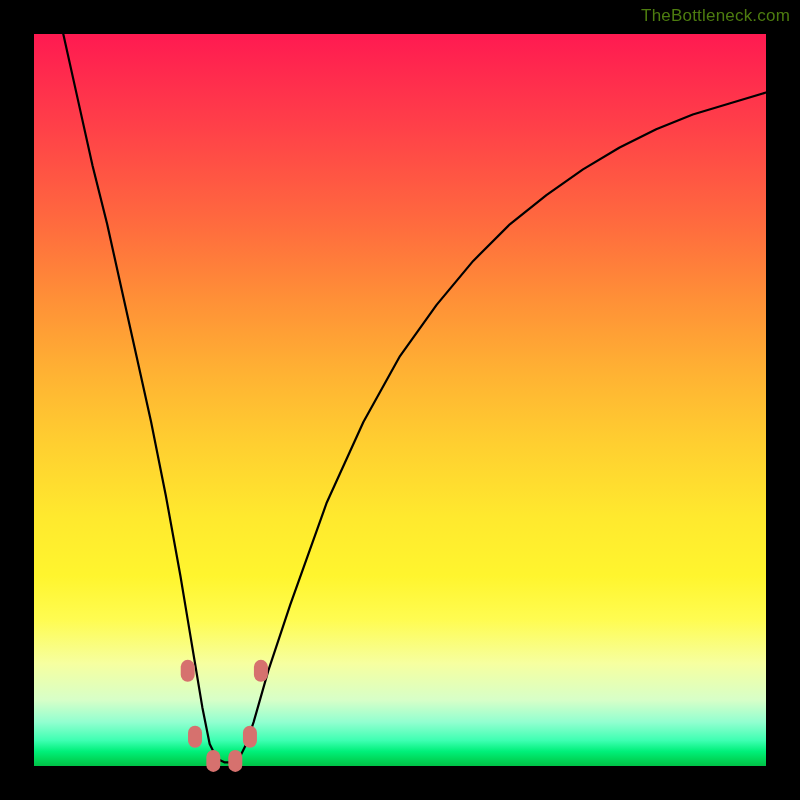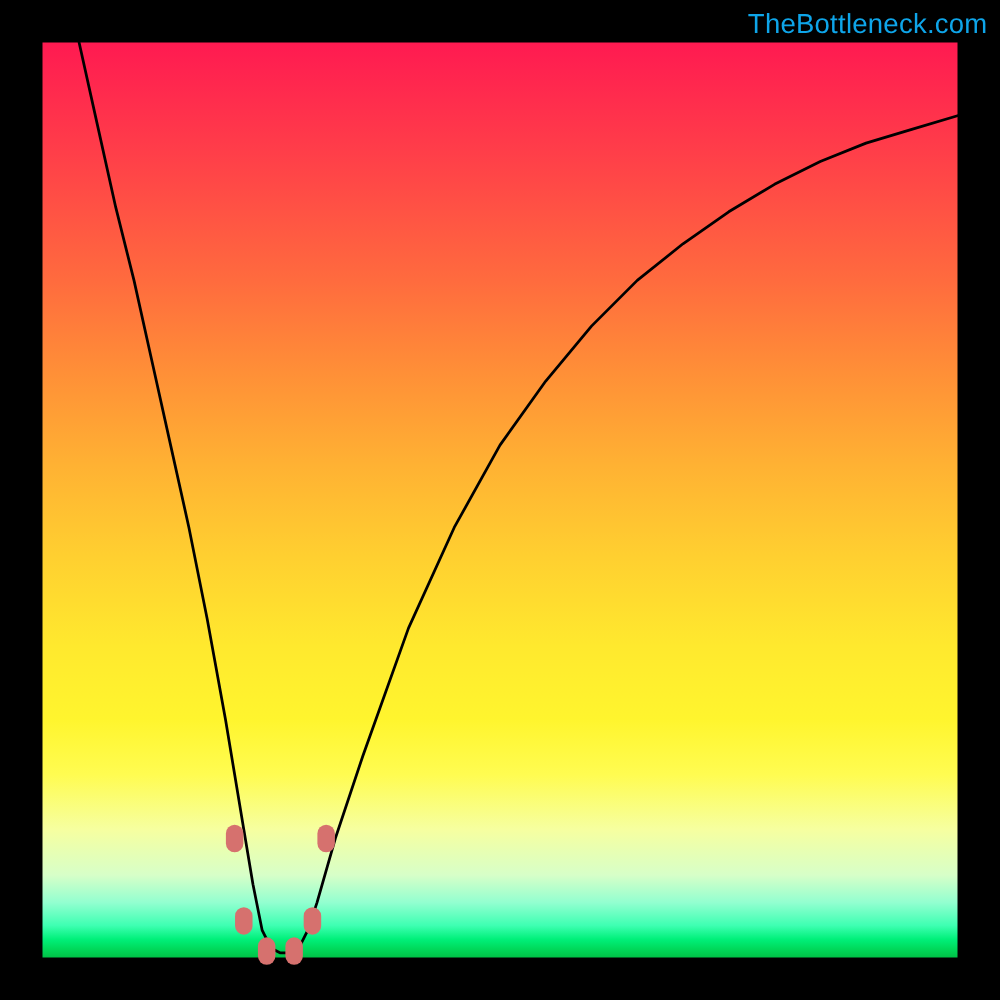--- a/index.html
+++ b/index.html
@@ -33,22 +33,22 @@
       #3effb2 96.5%,
       #00f07a 98%,
       #00da5c 99%,
       #00c247 100%
     );
   }
   .attribution {
     position: absolute;
     top: 6px;
     right: 10px;
-    color: #0ea5e9;
-    font-size: 22px;
+    color: #4d7c0f;
+    font-size: 17px;
     font-weight: 500;
     letter-spacing: 0.2px;
     user-select: none;
   }
   svg.curve {
     position: absolute;
     left: 0;
     top: 0;
     width: 732px;
     height: 732px;

